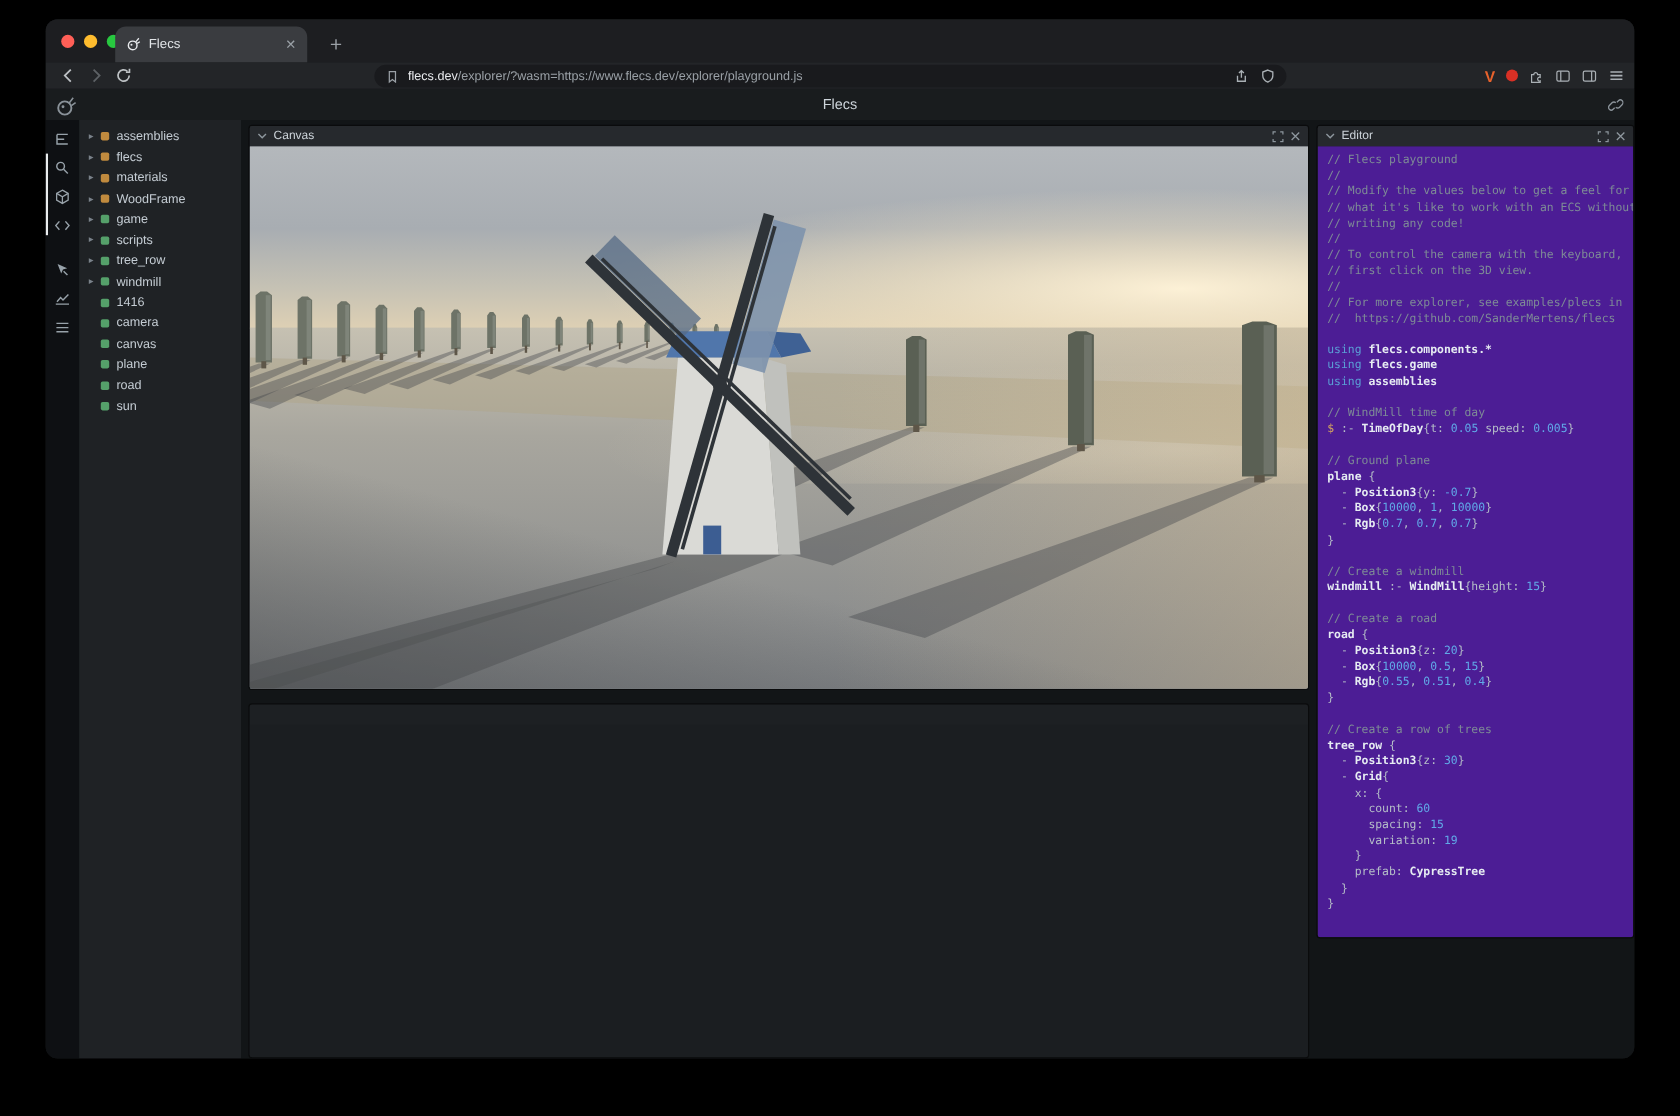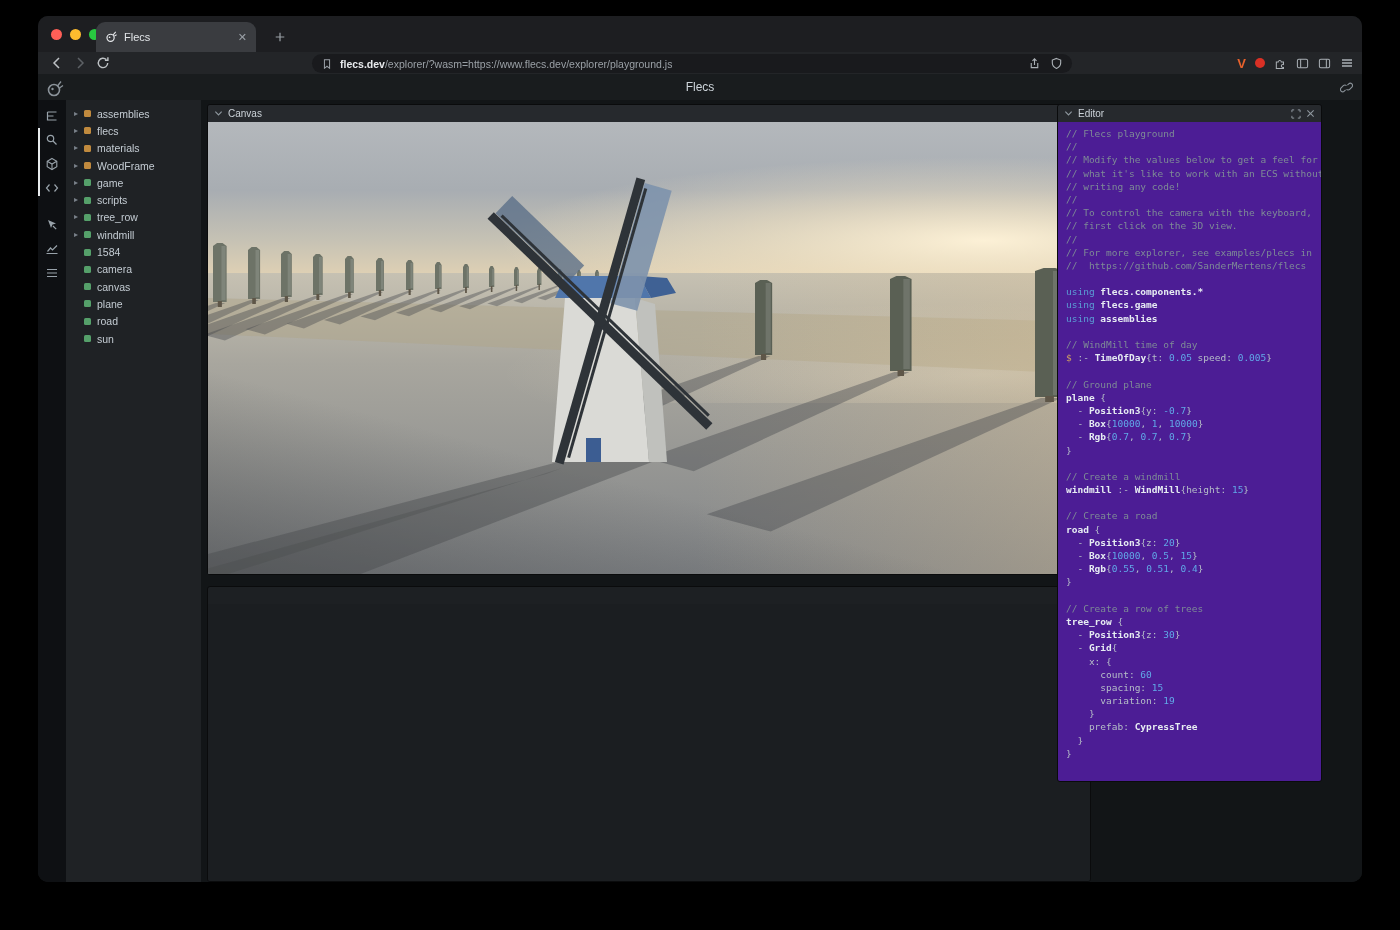--- a/index.html
+++ b/index.html
@@ -11,21 +11,21 @@
   .lights { position:absolute; left:13px; top:13px; display:flex; gap:8px; }
   .light { width:11px; height:11px; border-radius:50%; }
   .tab { position:absolute; left:58px; top:6px; width:160px; height:30px; background:#3a3c40; border-radius:9px 9px 0 0; display:flex; align-items:center; gap:7px; padding:0 9px; }
   .tab-title { font-size:11px; color:#e2e5e8; flex:1; overflow:hidden; white-space:nowrap; }
   .tab-close { color:#9aa0a6; font-size:11px; cursor:default; }
   .newtab { position:absolute; left:230px; top:9px; width:24px; height:24px; color:#9aa0a6; display:flex; align-items:center; justify-content:center; }
   .toolbar { position:absolute; left:0; top:36px; right:0; height:22px; background:#232528; display:flex; align-items:center; }
   .navs { display:flex; gap:9px; padding-left:12px; align-items:center; }
   .urlbar { position:absolute; left:274px; top:2px; width:760px; height:19px; background:#191a1d; border-radius:10px; display:flex; align-items:center; padding:0 9px; gap:7px; }
   .url { font-size:10.5px; white-space:nowrap; overflow:hidden; }
-  .url .dom { color:#e8eaed; font-weight:bold;margin-top:12px; }
+  .url .dom { color:#e8eaed; font-weight:normal;margin-top:12px; }
   .url .rest { color:#9aa0a6; }
   .url-right { margin-left:auto; display:flex; gap:9px; align-items:center; }
   .cluster { position:absolute; right:8px; top:0; height:22px; display:flex; gap:9px; align-items:center; }
   .vlogo { color:#e8622c; font-weight:bold; font-size:13px; }
   .reddot { width:10px; height:10px; border-radius:50%; background:#d93025; }
 
   
   .appheader { position:absolute; left:0; top:58px; right:0; height:26px; background:#191c1e; }
   .apptitle { position:absolute; left:0; right:0; top:0; height:26px; text-align:center; line-height:26px; font-size:12px; color:#ced5db; }
   .logo { position:absolute; left:7px; top:62px; }
@@ -45,21 +45,21 @@
   .tl { font-size:10.5px; color:#c4ccd3; white-space:nowrap; }
 
   .workspace { position:absolute; left:163px; top:84px; right:0; bottom:0; background:#121517; }
   .panel { position:absolute; background:#1d2023; border-radius:3px; overflow:hidden; border:1px solid #0a0b0c; }
   .phead { height:17px; background:#26292d; display:flex; align-items:center; padding:0 6px; gap:5px; }
   .ptitle { font-size:10px; color:#ccd3d9; }
   .ph-ic { color:#8e979e; display:flex; align-items:center; }
   .spacer { margin-left:auto; }
   .p-canvas { left:6px; top:4px; width:884px; height:471px; }
   .p-search { left:6px; top:486px; width:884px; bottom:0; }
-  .p-editor { left:856px; top:4px; width:265px; height:678px; }
+  .p-editor { left:896px; top:4px; width:265px; height:678px; }
   .canvasbody { position:relative; width:882px; height:453px; background:#9aa0a6; }
   .canvasbody svg { display:block; width:100%; height:100%; }
   .searchbody { position:absolute; top:17px; left:0; right:0; bottom:0; background:#1b1e21; }
 
   .code { position:absolute; top:17px; left:0; right:0; bottom:0; background:#4c1d95; padding:6px 0 0 8px; font-family:"DejaVu Sans Mono", monospace; font-size:9.5px; overflow:hidden; }
   .cl { height:13.2px; white-space:pre; }
   .cl .c { color:#7e8b96; }
   .cl .k { color:#5b9fd6; }
   .cl .b { color:#e6ecf2; font-weight:bold; }
   .cl .n { color:#61a9e8; }
@@ -224,21 +224,21 @@
         <span class="tl">tree_row</span>
       </div>
       <div class="tree-item">
         <span class="tw">▸</span>
         <span class="sq entity"></span>
         <span class="tl">windmill</span>
       </div>
       <div class="tree-item">
         <span class="tw"></span>
         <span class="sq entity"></span>
-        <span class="tl">1584</span>
+        <span class="tl">1416</span>
       </div>
       <div class="tree-item">
         <span class="tw"></span>
         <span class="sq entity"></span>
         <span class="tl">camera</span>
       </div>
       <div class="tree-item">
         <span class="tw"></span>
         <span class="sq entity"></span>
         <span class="tl">canvas</span>

